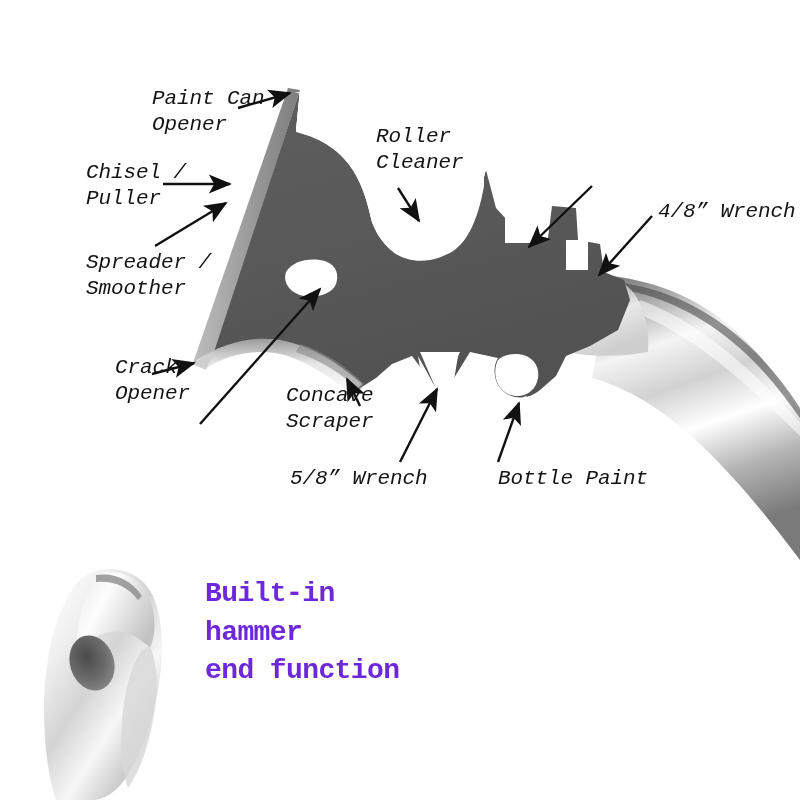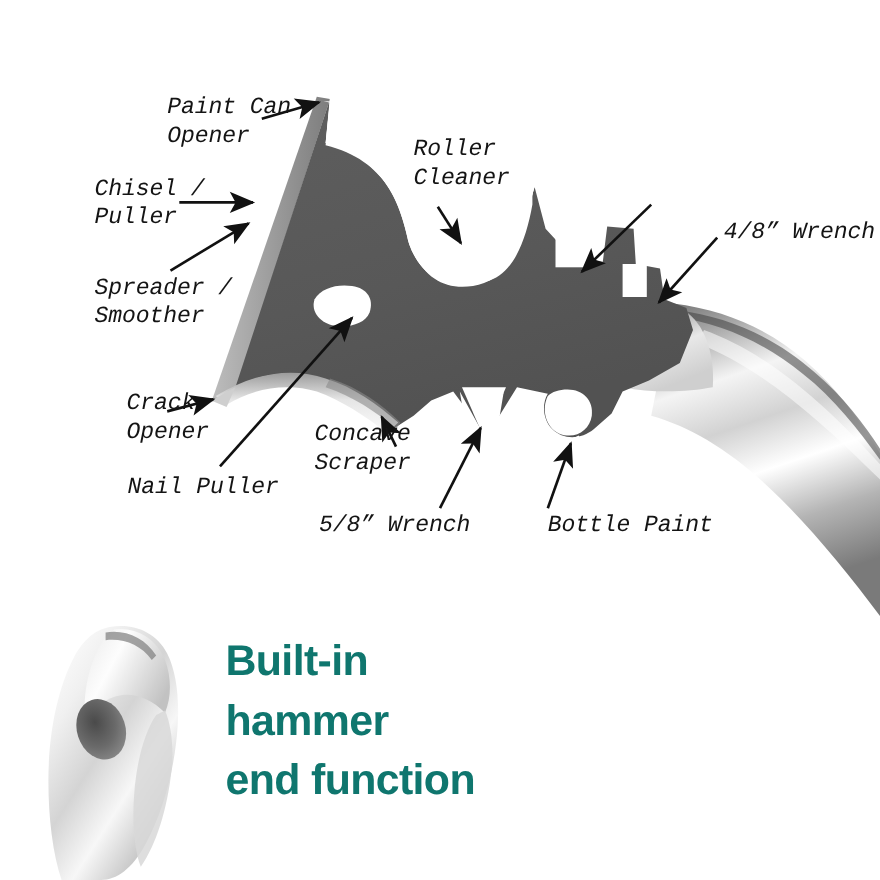--- a/index.html
+++ b/index.html
@@ -31,25 +31,25 @@
     line-height: 1.22;
     color: #141414;
     white-space: pre;
     letter-spacing: -0.1px;
   }
 
   #hammer-caption {
     position: absolute;
     left: 205px;
     top: 575px;
-    font-family: Liberation Sans, sans-serif;
+    font-family: Liberation Mono, monospace;
     font-weight: 700;
-    font-size: 39px;
+    font-size: 28px;
     line-height: 1.38;
-    color: #0f766e;
+    color: #6d28d9;
     letter-spacing: -0.6px;
     white-space: pre;
   }
 </style>
 </head>
 <body>
 
 <div id="page">
 
   <svg id="tool-svg" viewBox="0 0 800 800">
@@ -262,21 +262,20 @@
 
   <div class="callout-label" style="left:86px; top:160px;">Chisel /
 Puller</div>
 
   <div class="callout-label" style="left:86px; top:250px;">Spreader /
 Smoother</div>
 
   <div class="callout-label" style="left:115px; top:355px;">Crack
 Opener</div>
 
-  <div class="callout-label" style="left:116px; top:431px;">Nail Puller</div>
 
   <div class="callout-label" style="left:256px; top:383px;margin-left:30px;">Concave
 Scraper</div>
 
   <div class="callout-label" style="left:290px; top:466px;">5/8” Wrench</div>
 
   <div class="callout-label" style="left:498px; top:466px;">Bottle Paint</div>
 
   <div class="callout-label" style="left:376px; top:124px;">Roller
 Cleaner</div>

